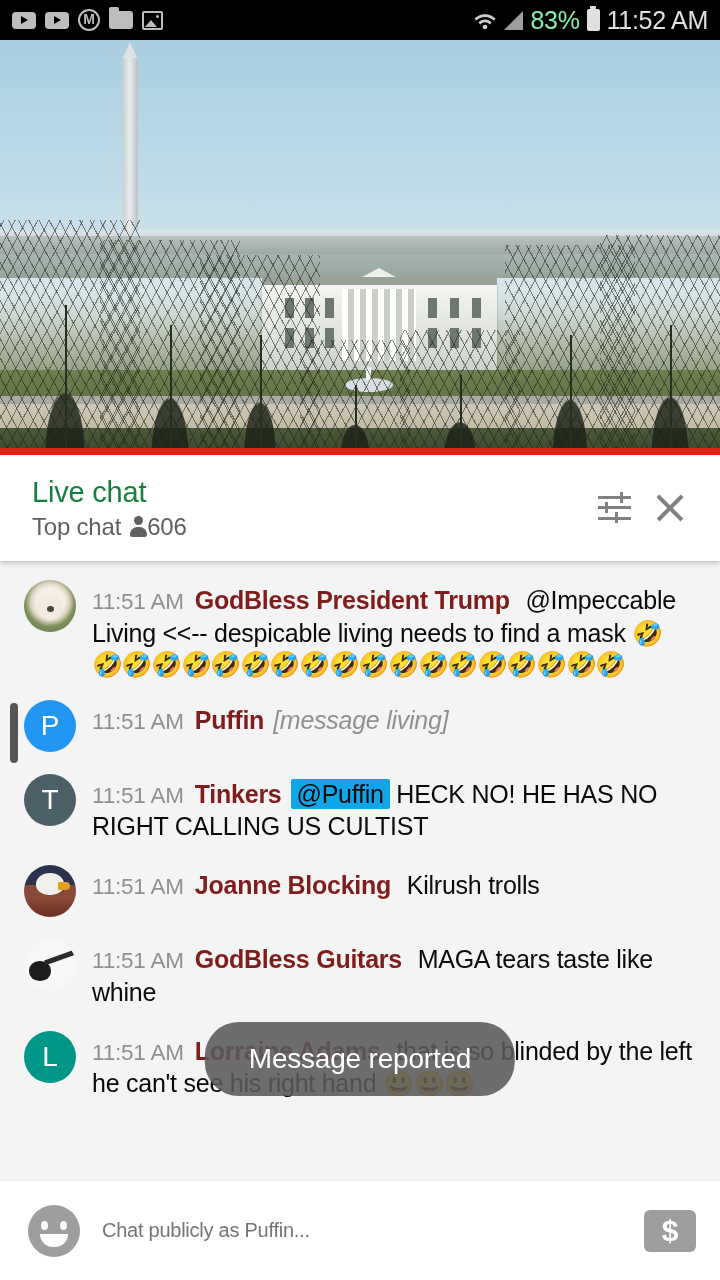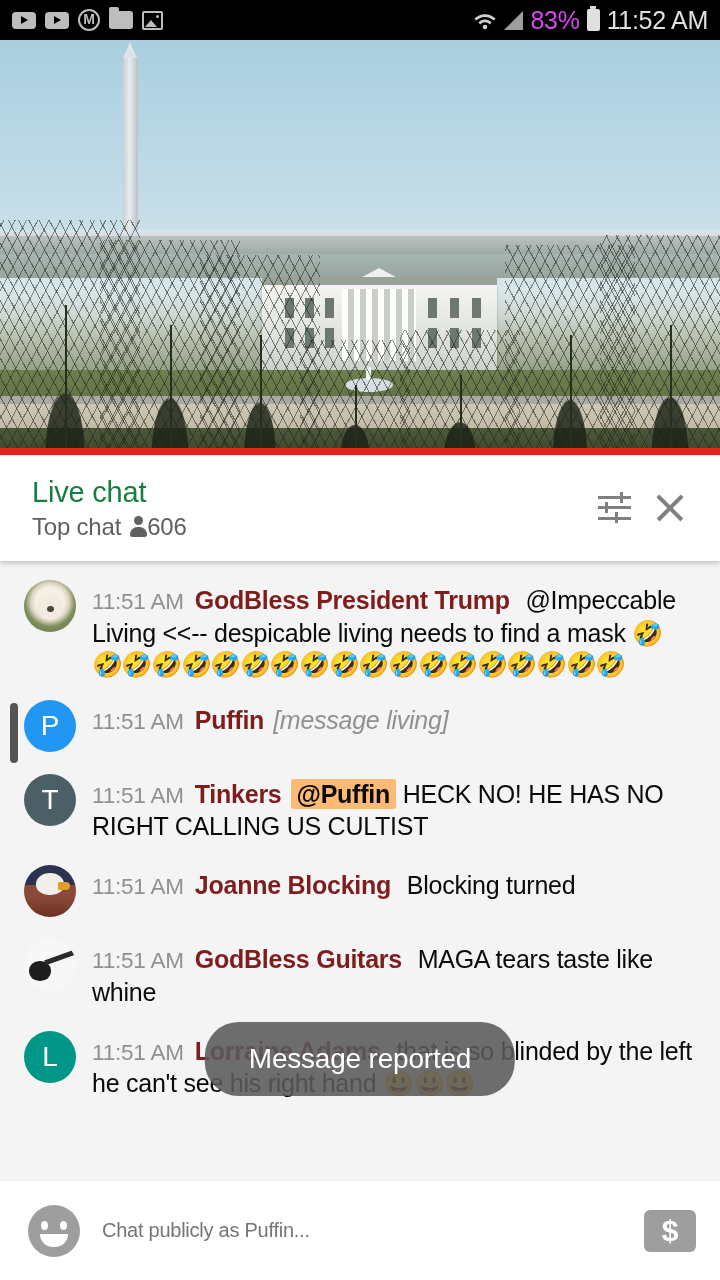--- a/index.html
+++ b/index.html
@@ -24,21 +24,21 @@
   .m-ico{width:22px;height:22px;border:2.2px solid #bdbdbd;border-radius:50%;position:relative;}
   .m-ico:after{content:"M";position:absolute;left:0;right:0;top:-3.5px;text-align:center;font-size:14px;font-weight:bold;color:#bdbdbd;line-height:22px;}
   .folder-ico{width:24px;height:18px;background:#bdbdbd;border-radius:2px 3px 3px 3px;position:relative;}
   .folder-ico:before{content:"";position:absolute;top:-4px;left:0;width:10px;height:5px;background:#bdbdbd;border-radius:2px 2px 0 0;}
   .img-ico{width:21px;height:19px;border:2.2px solid #bdbdbd;border-radius:2px;position:relative;}
   .img-ico:after{content:"";position:absolute;bottom:1px;left:1px;width:0;height:0;border-left:6px solid transparent;border-right:6px solid transparent;border-bottom:7px solid #bdbdbd;}
   .img-ico:before{content:"";position:absolute;top:2px;right:2px;width:3.5px;height:3.5px;border-radius:50%;background:#bdbdbd;}
   .wifi-ico{width:24px;height:19px;position:relative;}
   .wifi-ico svg{position:absolute;top:0;left:0;}
   .sig-ico{width:0;height:0;border-left:19px solid transparent;border-bottom:19px solid #9e9e9e;}
-  .batt-pct{font-size:25px;color:#d946ef;letter-spacing:-0.3px;}
+  .batt-pct{font-size:25px;color:#86efac;letter-spacing:-0.3px;}
   .batt-ico{width:13px;height:22px;background:#e0e0e0;border-radius:2px;position:relative;}
   .batt-ico:before{content:"";position:absolute;top:-3px;left:3.5px;width:6px;height:3px;background:#e0e0e0;border-radius:1px;}
   .clock{font-size:25px;color:#e0e0e0;letter-spacing:-0.3px;}
 
   
   .video-wrap{position:relative;width:720px;height:415px;overflow:hidden;background:#121212;}
   .sky{position:absolute;inset:0;background:linear-gradient(180deg,#a9cfe0 0%,#bedae6 32%,#cfe2ea 52%,#d8e6ea 60%,#cfd9d5 66%,#b7bfae 72%,#95a086 80%,#6d7a5c 88%,#4a5639 100%);}
   .monument{position:absolute;left:123px;top:18px;width:15px;height:192px;background:linear-gradient(90deg,#c9cfd2,#e7ecef 45%,#b9c0c4);}
   .monument:before{content:"";position:absolute;top:-16px;left:0;width:0;height:0;border-left:7.5px solid transparent;border-right:7.5px solid transparent;border-bottom:16px solid #dde3e6;}
   .skyline{position:absolute;left:0;top:190px;width:720px;height:24px;background:linear-gradient(180deg,rgba(222,228,232,.95),rgba(188,196,200,.85));}
@@ -121,21 +121,21 @@
   .av-guitar:before{content:"";position:absolute;left:5px;top:22px;width:22px;height:20px;border-radius:48%;background:#1d1d1d;}
   .av-guitar:after{content:"";position:absolute;left:20px;top:16px;width:32px;height:5px;background:#2a2a2a;transform:rotate(-20deg);}
   .av-pink{background:linear-gradient(150deg,#c79e84 0 30%,#e7cdbd 45%,#c98f82 70%,#9f6a5c 100%);}
   .av-letter-p{background:#2196f3;}
   .av-letter-t{background:#4d5f66;}
   .av-letter-l{background:#009688;}
   .msg-body{flex:1;font-size:25px;line-height:1.31;color:#0a0a0a;letter-spacing:-0.25px;padding-top:4px;}
   .ts{color:#909090;font-size:22.5px;margin-right:11px;letter-spacing:-0.2px;}
   .author{font-weight:bold;color:#7f1d1d;margin-right:9px;}
   .deleted{color:#909090;font-style:italic;}
-  .mention{background:#fdba74;color:#0a0a0a;padding:1px 6px;border-radius:2px;font-weight:bold;}
+  .mention{background:#0ea5e9;color:#0a0a0a;padding:1px 6px;border-radius:2px;}
   .emoji-row{display:block;font-size:25px;line-height:1.12;letter-spacing:-1.5px;}
   .scroll-marker{
     position:absolute;left:10px;top:14px;width:8px;height:60px;border-radius:4px;background:#555;
   }
 
   
   .toast{
     position:absolute;left:50%;transform:translateX(-50%);
     bottom:84px;
     background:rgba(90,90,90,.88);color:#fff;
@@ -299,21 +299,21 @@
         <span>T</span>
       </div>
     <div class="msg-body">
       <span class="ts">11:51 AM</span><span class="author">Tinkers</span><span class="mention">@Puffin</span><span> HECK NO! HE HAS NO RIGHT CALLING US CULTIST</span>
     </div>
   </div>
 
   <div class="msg">
     <div class="avatar av-eagle"></div>
     <div class="msg-body">
-      <span class="ts">11:51 AM</span><span class="author">Joanne Blocking</span><span> Blocking turned</span>
+      <span class="ts">11:51 AM</span><span class="author">Joanne Blocking</span><span> Kilrush trolls</span>
     </div>
   </div>
 
   <div class="msg">
     <div class="avatar av-guitar"></div>
     <div class="msg-body">
       <span class="ts">11:51 AM</span><span class="author">GodBless Guitars</span><span> MAGA tears taste like whine</span>
     </div>
   </div>
 

